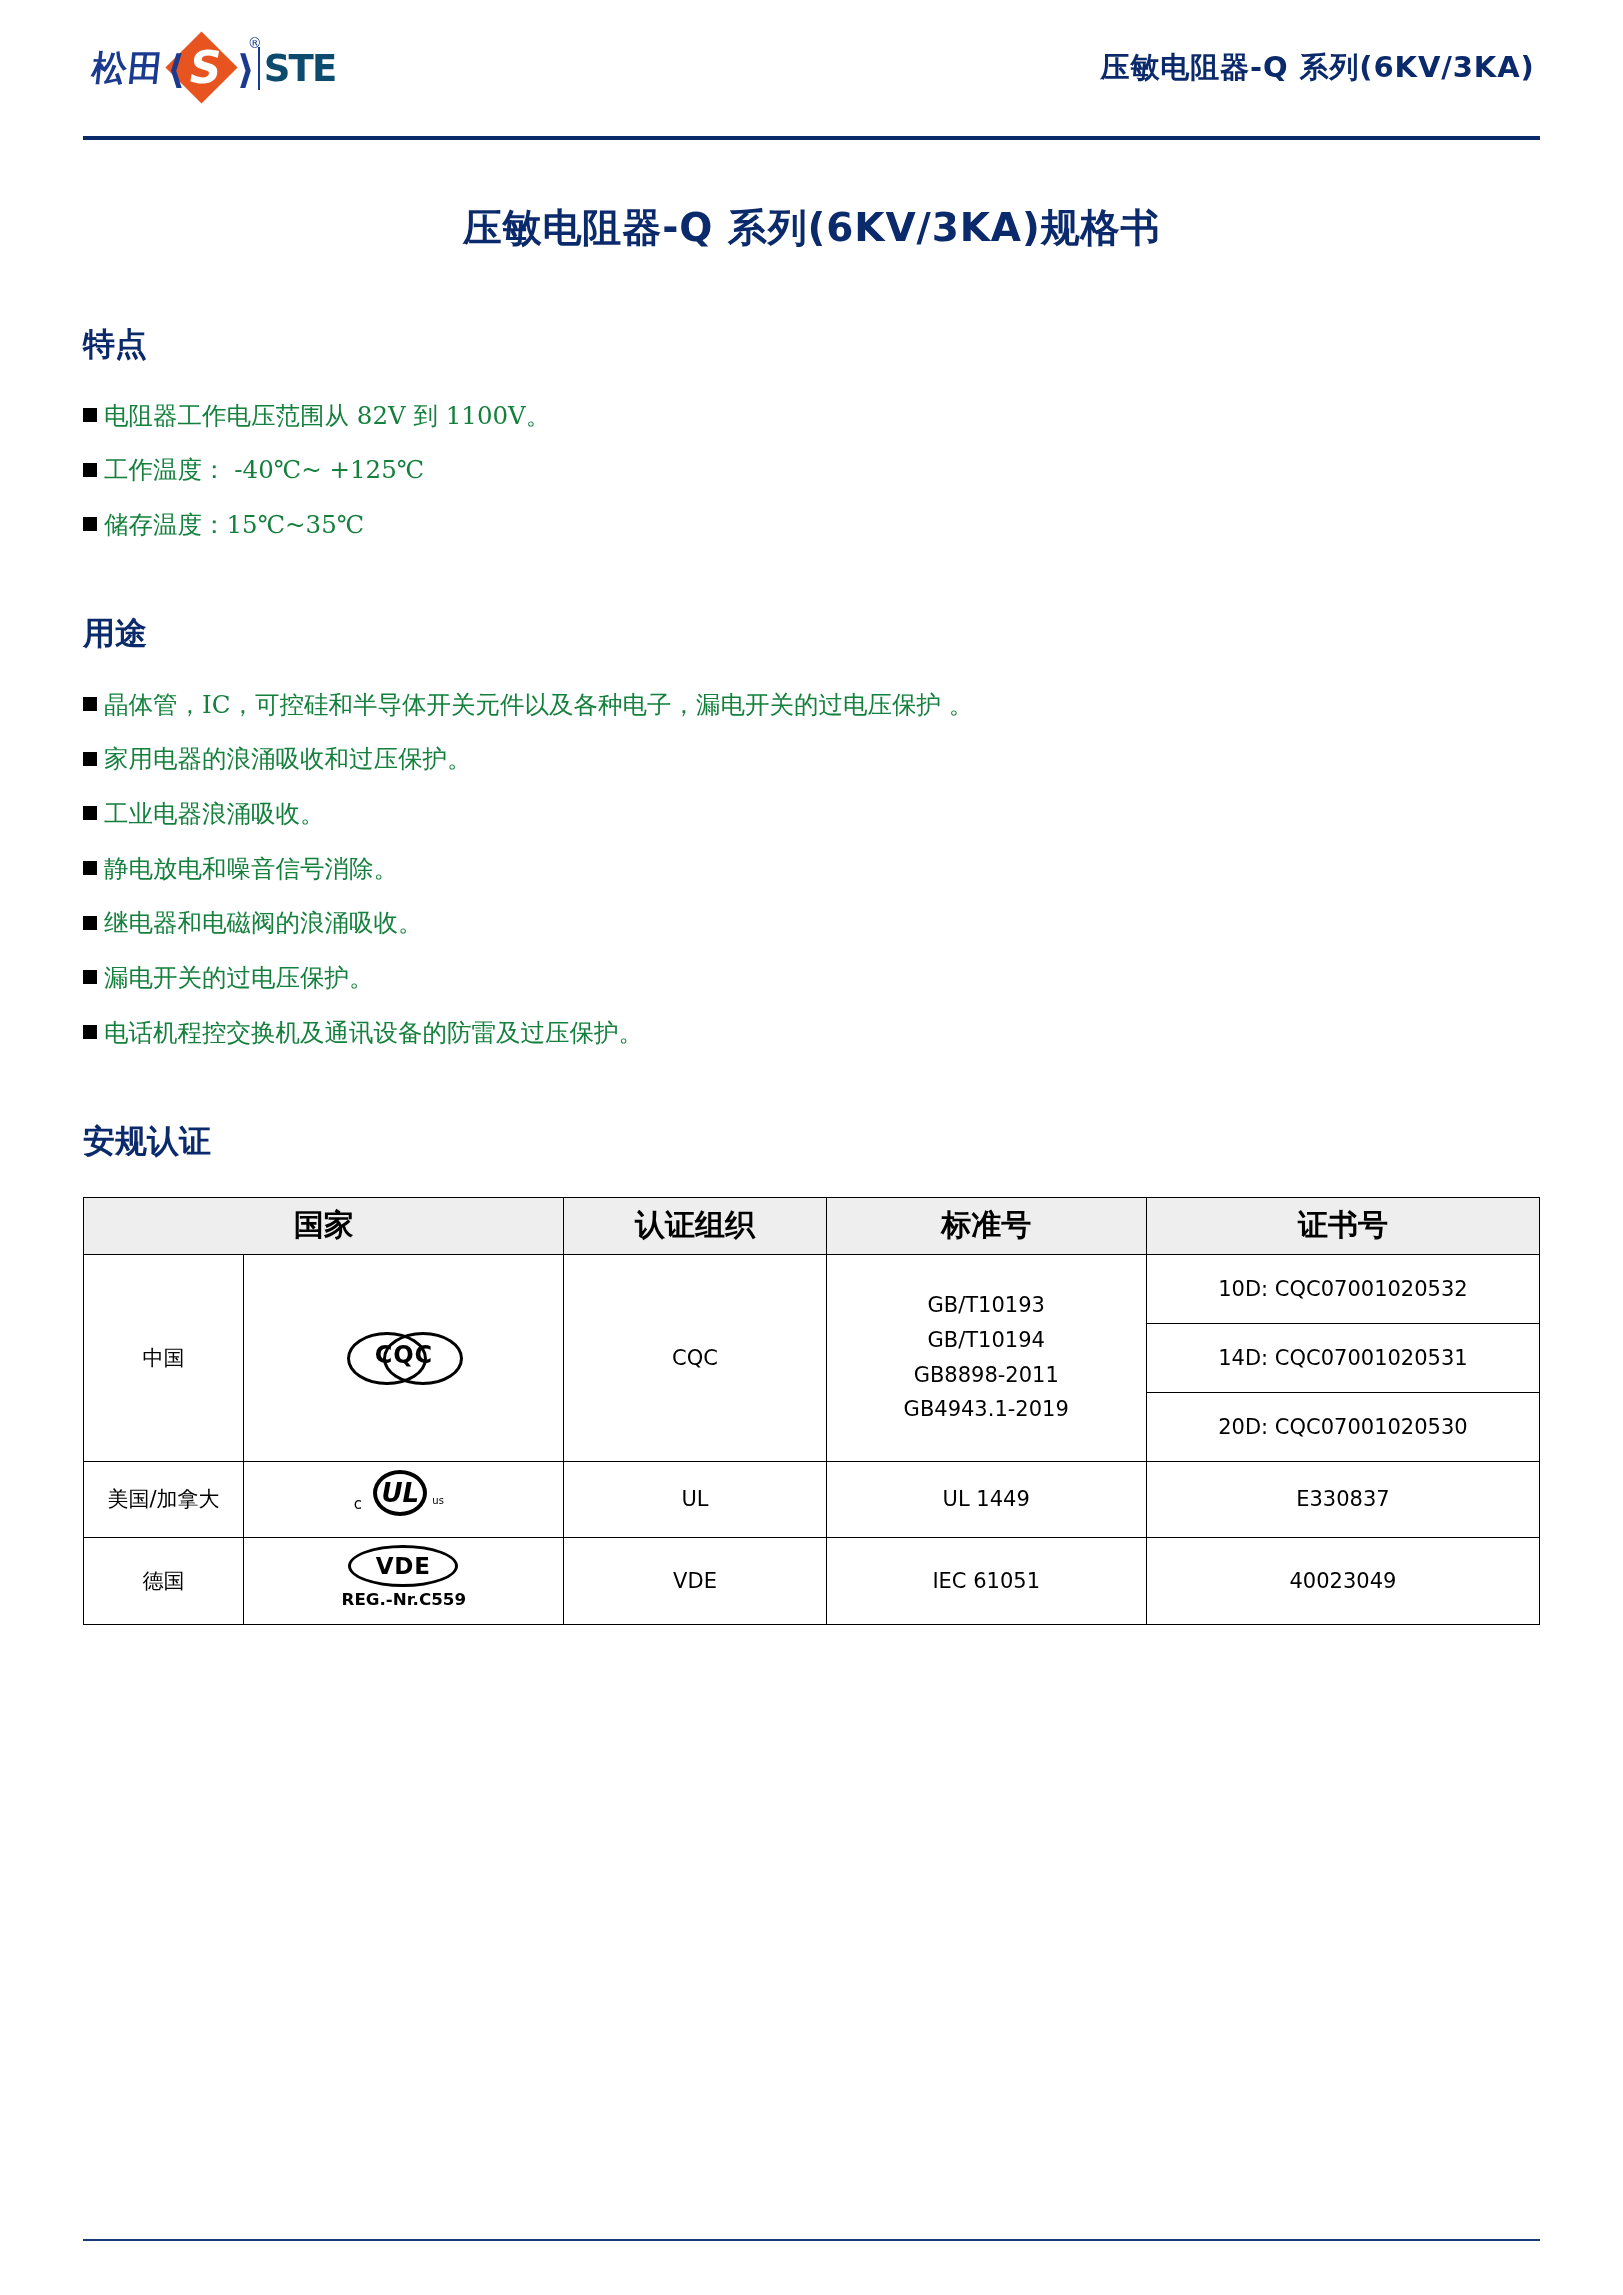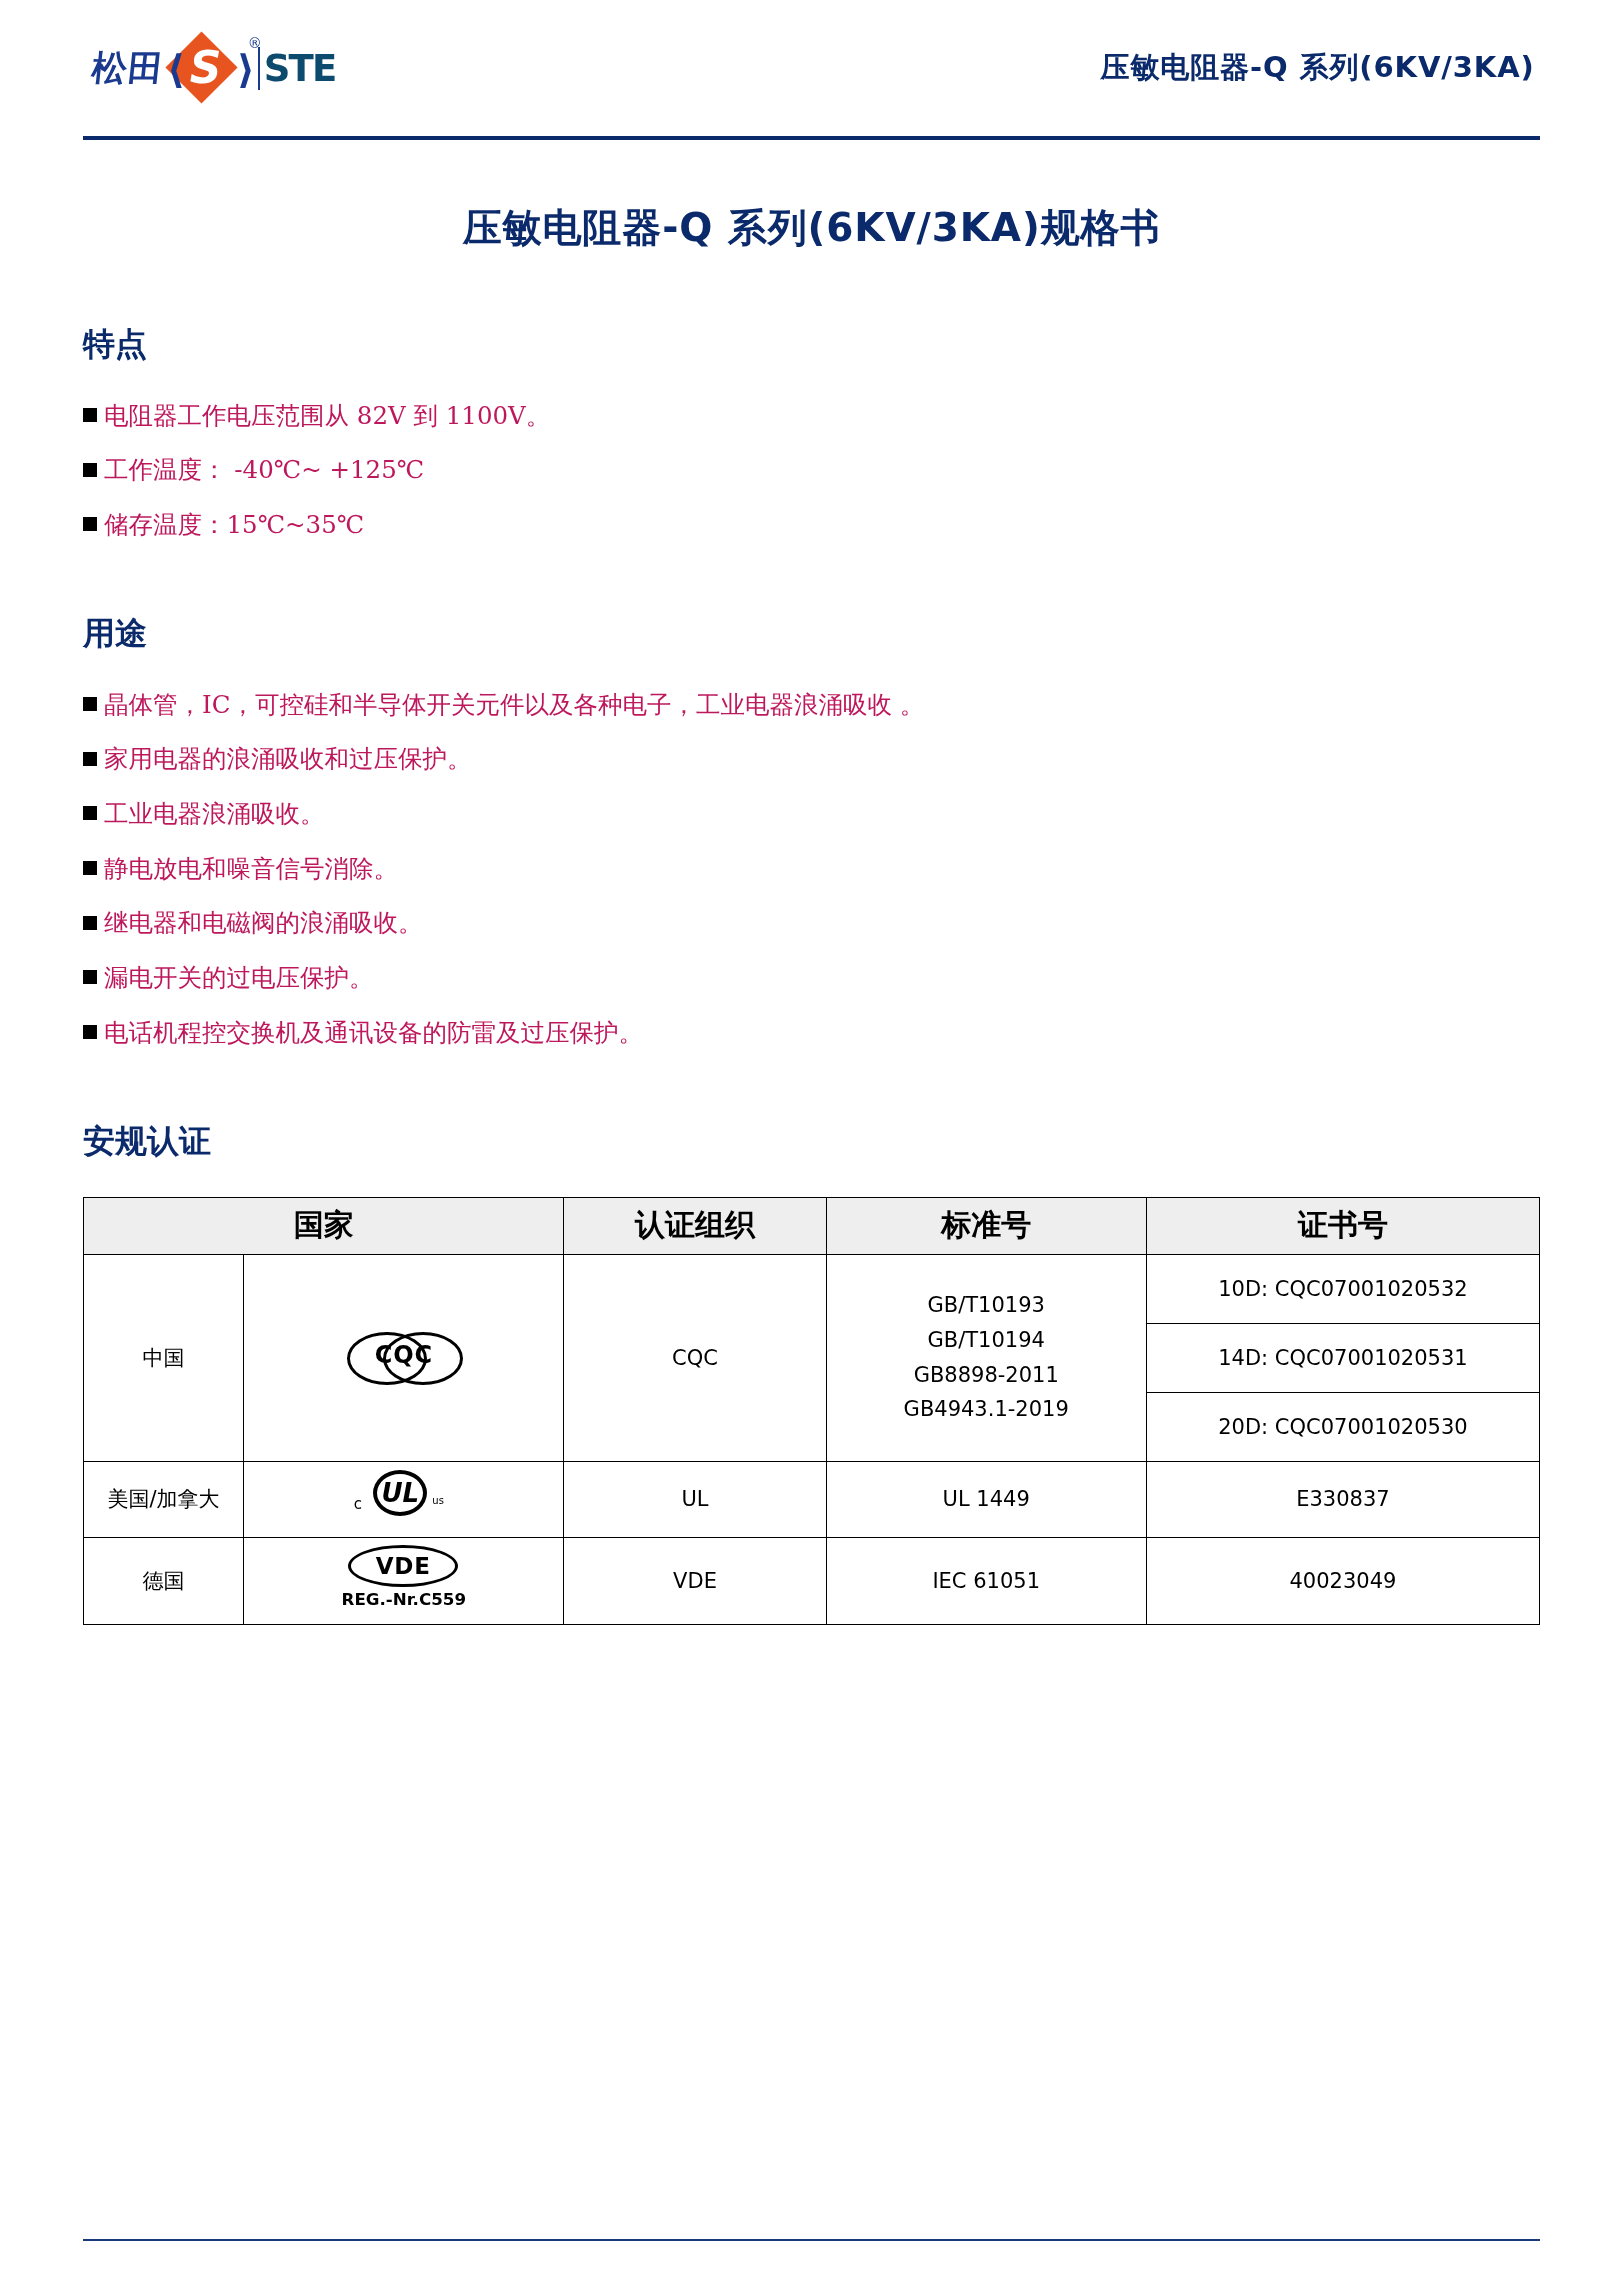--- a/index.html
+++ b/index.html
@@ -129,21 +129,21 @@
     font-weight: bold;
     color: #0b2a6b;
     margin: 68px 0 0 0;
   }
   .bullet-list {
     margin: 30px 0 0 0;
   }
   .bullet-item {
     font-family: "DejaVu Serif", serif;
     font-size: 24.5px;
-    color: #be185d;
+    color: #15803d;
     line-height: 1.55;
     margin-bottom: 16.7px;
     display: flex;
     align-items: flex-start;
   }
   .bullet-sq {
     display: inline-block;
     width: 14px;
     height: 14px;
     background: #000;
@@ -356,21 +356,21 @@
     <div class="bullet-item">
       <span class="bullet-sq"></span>
       <span class="bullet-text">储存温度：15℃~35℃</span>
     </div>
   </div>
 
   <div class="section-heading">用途</div>
   <div class="bullet-list">
     <div class="bullet-item">
       <span class="bullet-sq"></span>
-      <span class="bullet-text">晶体管，IC，可控硅和半导体开关元件以及各种电子，工业电器浪涌吸收 。</span>
+      <span class="bullet-text">晶体管，IC，可控硅和半导体开关元件以及各种电子，漏电开关的过电压保护 。</span>
     </div>
     <div class="bullet-item">
       <span class="bullet-sq"></span>
       <span class="bullet-text">家用电器的浪涌吸收和过压保护。</span>
     </div>
     <div class="bullet-item">
       <span class="bullet-sq"></span>
       <span class="bullet-text">工业电器浪涌吸收。</span>
     </div>
     <div class="bullet-item">

